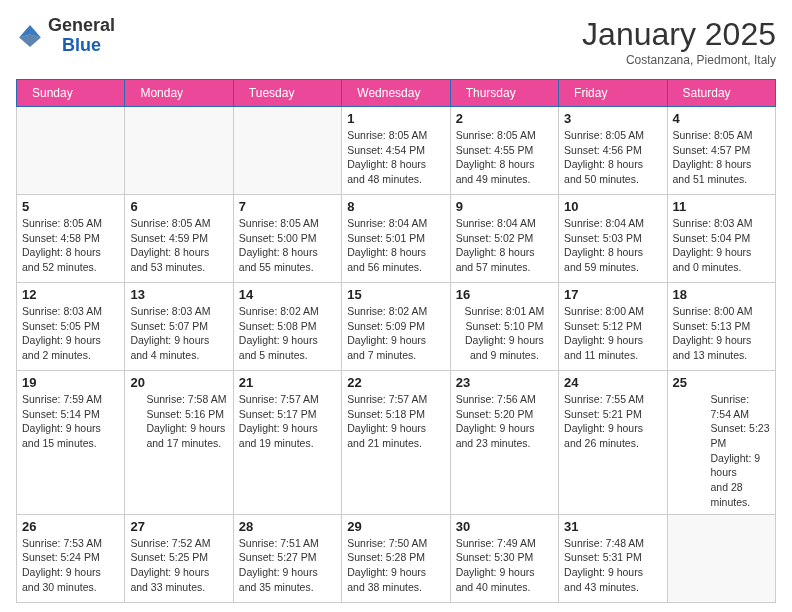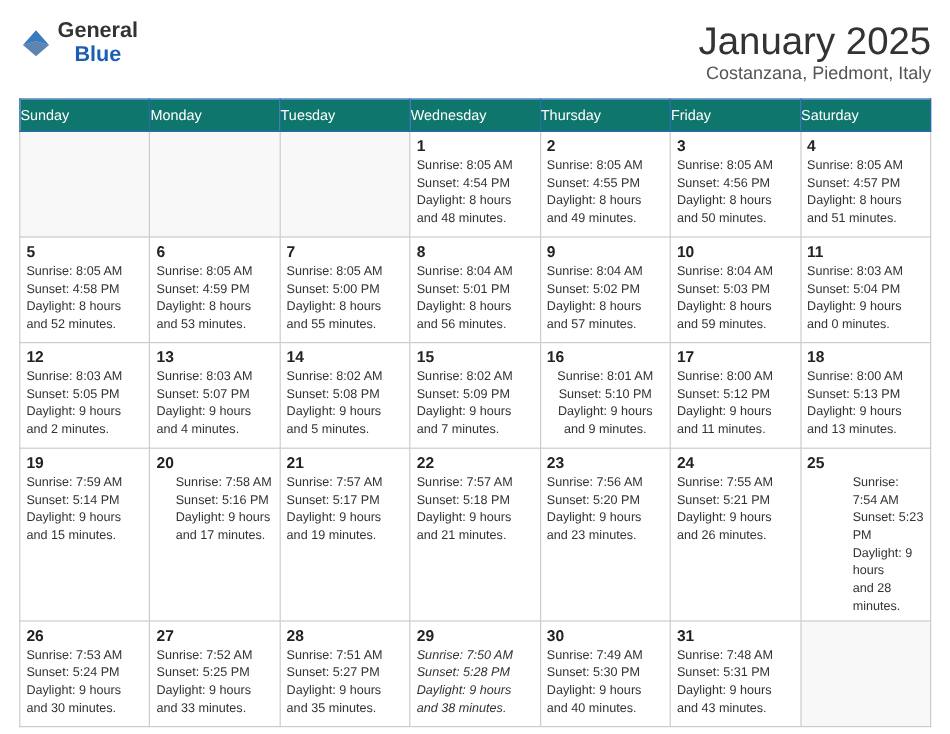--- a/index.html
+++ b/index.html
@@ -35,32 +35,32 @@
     }
     .title-block {
       text-align: right;
     }
     .month-title {
       font-size: 32px;
       font-weight: normal;
       color: #333;
     }
     .subtitle {
-      font-size: 15px;
+      font-size: 12px;
       color: #555;
     }
     .calendar {
       width: 100%;
       border-collapse: collapse;
       font-size: 11px;
     }
     .calendar th {
-      background: #0f766e;
+      background: #ec4899;
       color: #fff;
-      padding: 6px 0;
+      padding: 6px 15px;
       text-align: left;
       font-size: 12px;
       font-weight: normal;
       border: 1px solid #2a6aaf;
     }
     .calendar td {
       border: 1px solid #ccc;
       vertical-align: top;
       padding: 4px 5px;
       width: 108px;
@@ -319,21 +319,21 @@
         </td>
         <td>
           <div class="day-number">28</div>
           <div class="day-info" style="white-space: pre-line;">Sunrise: 7:51 AM
 Sunset: 5:27 PM
 Daylight: 9 hours
 and 35 minutes.</div>
         </td>
         <td>
           <div class="day-number">29</div>
-          <div class="day-info" style="white-space: pre-line; font-style: italic;">Sunrise: 7:50 AM
+          <div class="day-info" style="white-space: pre-line;">Sunrise: 7:50 AM
 Sunset: 5:28 PM
 Daylight: 9 hours
 and 38 minutes.</div>
         </td>
         <td>
           <div class="day-number">30</div>
           <div class="day-info" style="white-space: pre-line;">Sunrise: 7:49 AM
 Sunset: 5:30 PM
 Daylight: 9 hours
 and 40 minutes.</div>

